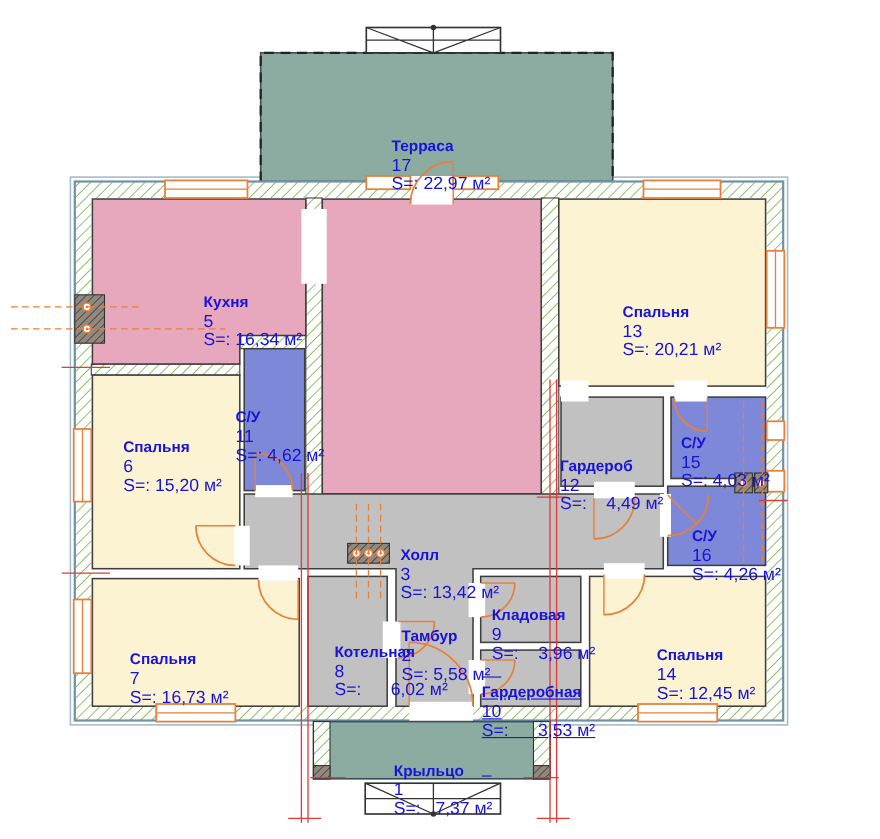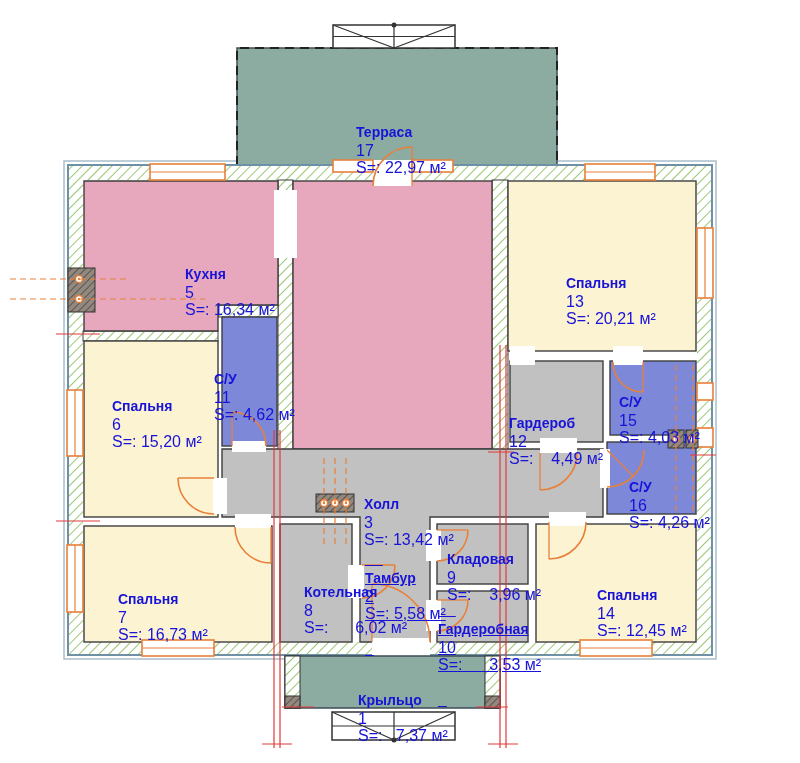--- a/index.html
+++ b/index.html
@@ -214,21 +214,21 @@
   </div>
   <div class="room-label" style="left:118px;top:553px;">
     <span class="name">Спальня</span><span class="num">7</span><span class="area">S=: 16,73 м²</span>
   </div>
   <div class="room-label" style="left:364px;top:458px;">
     <span class="name">Холл</span><span class="num">3</span><span class="area">S=: 13,42 м²</span>
   </div>
   <div class="room-label" style="left:280px;top:546px;margin-left:24px;">
     <span class="name">Котельная</span><span class="num">8</span><span class="area">S=:      6,02 м²</span>
   </div>
-  <div class="room-label" style="left:365px;top:532px;text-decoration:underline;">
+  <div class="room-label" style="left:365px;top:532px;">
     <span class="name">Тамбур</span><span class="num">2</span><span class="area">S=: 5,58 м²</span>
   </div>
   <div class="room-label" style="left:447px;top:513px;">
     <span class="name">Кладовая</span><span class="num">9</span><span class="area">S=:    3,96 м²</span>
   </div>
   <div class="room-label" style="left:438px;top:583px;text-decoration:underline;">
     <span class="name">Гардеробная</span><span class="num">10</span><span class="area">S=:      3,53 м²</span>
   </div>
   <div class="room-label" style="left:509px;top:377px;">
     <span class="name">Гардероб</span><span class="num">12</span><span class="area">S=:    4,49 м²</span>

